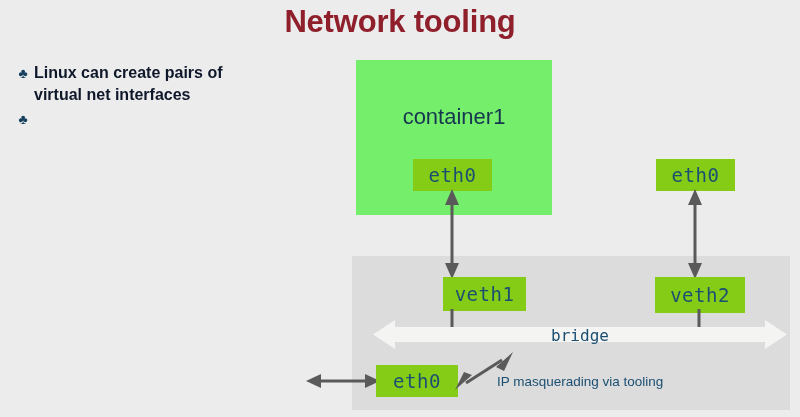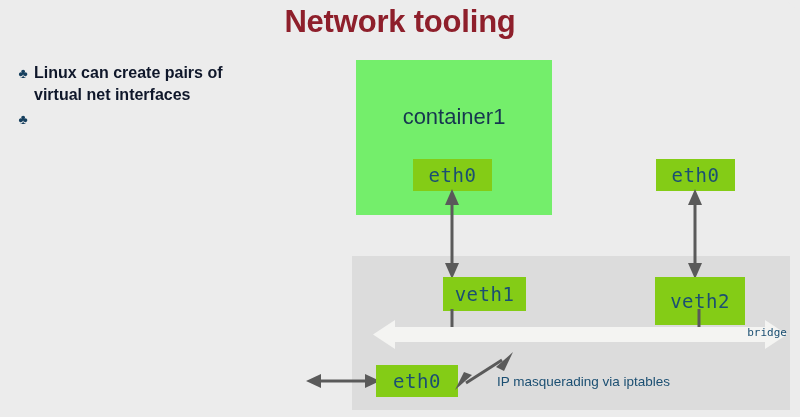--- a/index.html
+++ b/index.html
@@ -90,21 +90,21 @@
     font-family: "DejaVu Sans Mono", monospace;
     font-size: 19px;
     display: flex;
     align-items: center;
     justify-content: center;
     letter-spacing: 0.5px;
   }
   #c1-eth0 { left: 413px; top: 159px; width: 79px; height: 32px; }
   #c2-eth0 { left: 656px; top: 159px; width: 79px; height: 32px; }
   #veth1  { left: 408px; top: 277px; width: 83px; height: 34px; margin-left: 35px; }
-  #veth2  { left: 655px; top: 277px; width: 90px; height: 48px; }
+  #veth2  { left: 655px; top: 277px; width: 90px; height: 36px; }
   #host-eth0 { left: 376px; top: 365px; width: 82px; height: 32px; }
 
   
   #host-panel {
     position: absolute;
     left: 352px;
     top: 256px;
     width: 438px;
     height: 154px;
     background: #dcdcdc;
@@ -124,23 +124,23 @@
     left: 373px;
     top: 318px;
     width: 414px;
     height: 33px;
   }
   #bridge-label {
     position: absolute;
     left: 373px;
     top: 326px;
     width: 414px;
-    text-align: right;
+    text-align: center;
     font-family: "DejaVu Sans Mono", monospace;
-    font-size: 11px;
+    font-size: 16px;
     color: #1b4f72;
     pointer-events: none;
   }
 
   #arrow-left-out {
     position: absolute;
     left: 306px;
     top: 371px;
     width: 74px;
     height: 20px;
@@ -220,15 +220,15 @@
     <polygon points="74,10 59,3 59,17" fill="#5a5a5a"></polygon>
   </svg>
 
   <div class="nodebox" id="host-eth0">eth0</div>
 
   <svg id="arrow-diag" viewBox="0 0 58 42">
     <line x1="11" y1="33" x2="47" y2="10" stroke="#5a5a5a" stroke-width="3"></line>
     <polygon points="0,40 17,25 9,22" fill="#5a5a5a"></polygon>
     <polygon points="58,2 41,17 49,21" fill="#5a5a5a"></polygon>
   </svg>
-  <div id="masq-label">IP masquerading via iptables</div>
+  <div id="masq-label">IP masquerading via tooling</div>
 
 </div>
 
 </body></html>

